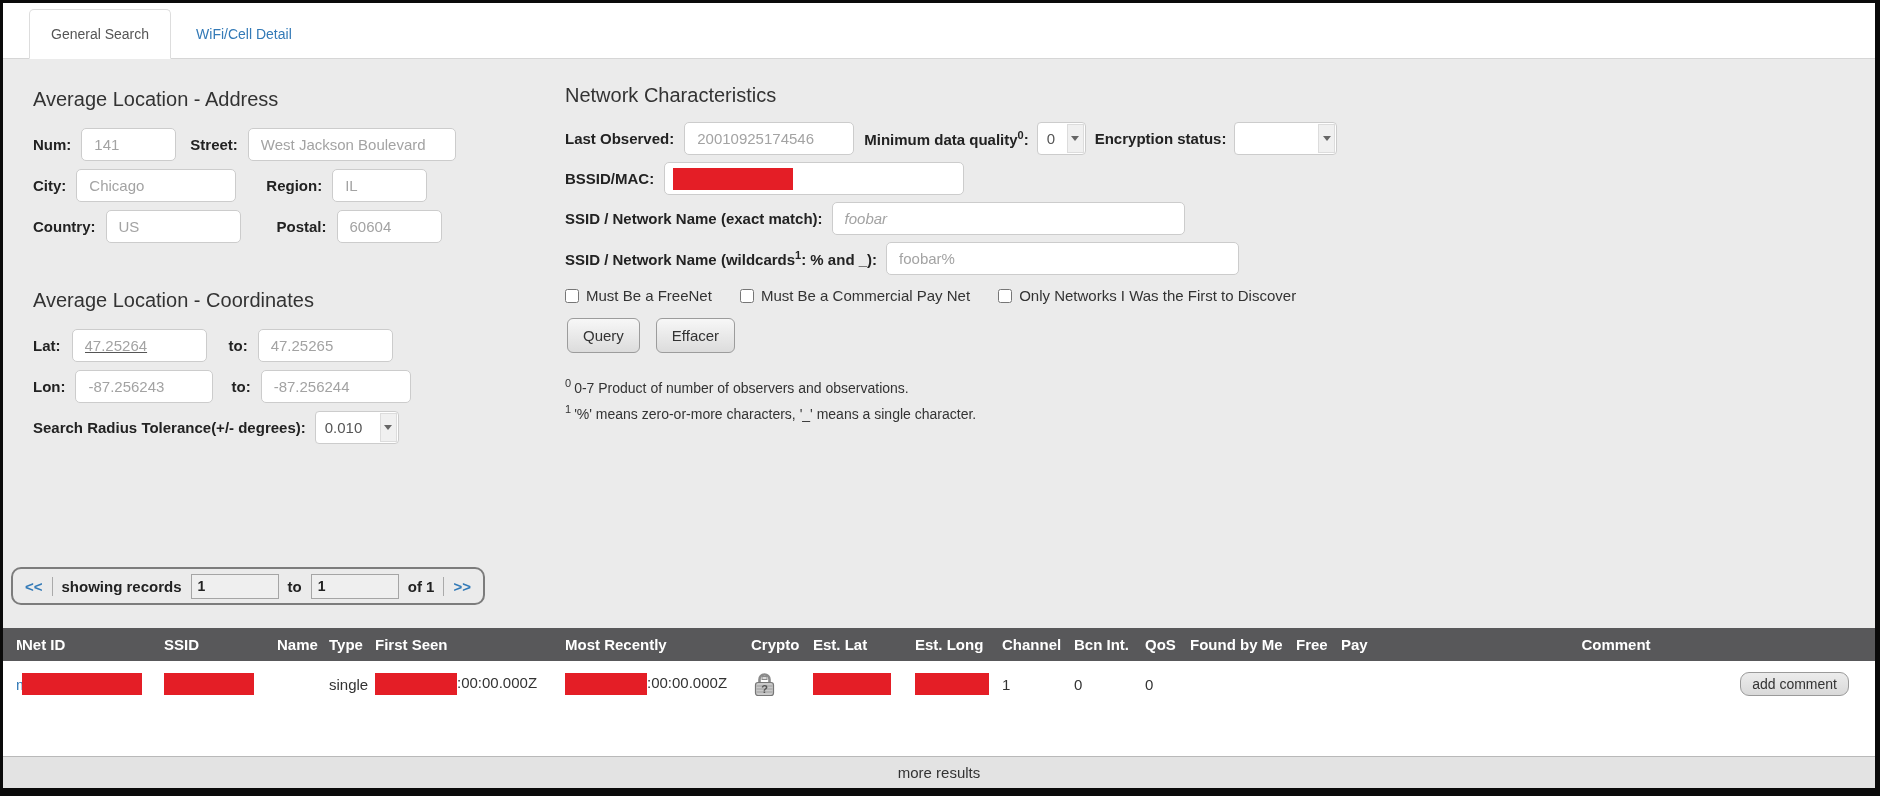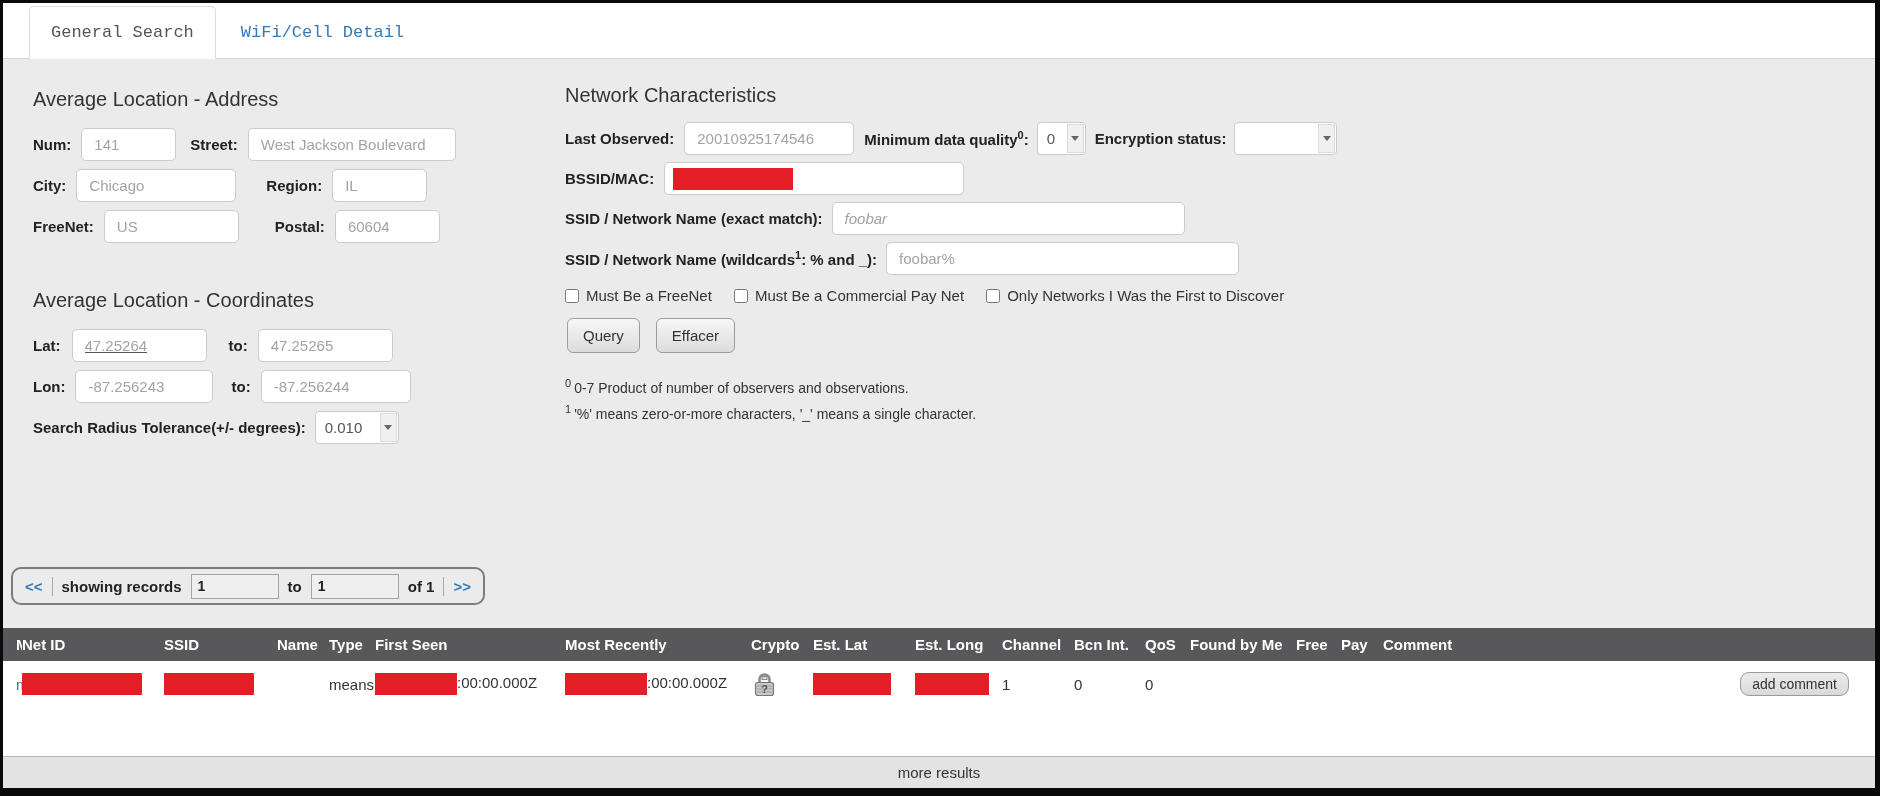--- a/index.html
+++ b/index.html
@@ -6,21 +6,21 @@
   html,body { width:1880px; height:796px; }
   body { font-family: "Liberation Sans", sans-serif; background:#fff; }
   .screen {
     position:relative; width:1880px; height:796px;
     border:3px solid #0a0a0a; border-right-width:5px; border-bottom-width:8px;
     background:#ebebeb; overflow:hidden;
   }
   
   .tabbar { position:absolute; top:0; left:0; right:0; height:56px; background:#fff;
             border-bottom:1px solid #d6d6d6; display:flex; align-items:flex-end; }
-  .tab { font-size:17px; padding:16px 21px; cursor:pointer;font-family:Liberation Mono, monospace; }
+  .tab { font-size:14px; padding:16px 21px; cursor:pointer; }
   .tab.active { margin-left:26px; color:#555; background:#fff;
                 border:1px solid #ddd; border-bottom:1px solid #fff;
                 border-radius:5px 5px 0 0; margin-bottom:-1px; }
   .tab.inactive { color:#337ab7; margin-left:4px; }
   
   .hdr { font-size:20px; font-weight:400; color:#333; }
   .lbl { font-weight:bold; font-size:15px; color:#222; white-space:nowrap; }
   .inp { height:33px; border:1px solid #ccc; border-radius:5px; background:#fff;
          padding:0 12px; font-size:15px; color:#555; font-family:"Liberation Sans",sans-serif; }
   .inp::placeholder { color:#a3a3a3; opacity:1; }
@@ -29,21 +29,21 @@
          border:1px solid #ccc; border-radius:4px; padding-left:9px; font-size:15px; color:#555;
          justify-content:space-between; cursor:pointer; }
   .sel .arrowbox { width:17px; align-self:stretch; margin:1px; background:#f0f0f0;
                    border:1px solid #dcdcdc; display:flex; align-items:center; justify-content:center; }
   .sel .arrowbox::after { content:""; border-left:4px solid transparent;
                    border-right:4px solid transparent; border-top:5px solid #666; }
   sup { font-size:11px; }
   .leftcol  { position:absolute; left:30px;  top:85px; width:500px; }
   .rightcol { position:absolute; left:562px; top:81px; width:1000px; }
   .gap-lg { margin-bottom:17px; }
-  .checkrow { display:flex; align-items:center; gap:22px; font-size:15px; color:#333; margin:12px 0 14px 0; }
+  .checkrow { display:flex; align-items:center; gap:28px; font-size:15px; color:#333; margin:12px 0 14px 0; }
   .checkrow label { display:flex; align-items:center; gap:7px; white-space:nowrap; }
   .checkrow input { width:14px; height:14px; }
   .btn { font-family:"Liberation Sans",sans-serif; font-size:15px; color:#333;
          background:linear-gradient(#f7f7f7,#dcdcdc); border:1px solid #9c9c9c;
          border-radius:6px; padding:8px 15px; cursor:pointer; }
   .btnrow { display:flex; gap:16px; margin:4px 0 24px 2px; }
   .fn { font-size:14px; color:#333; margin-bottom:7px; }
   .fn sup { margin-right:3px; }
   
   .redact { display:inline-block; height:22px; background:#e41e26; vertical-align:middle; }
@@ -59,21 +59,21 @@
   
   .rtable { position:absolute; left:0; right:0; top:625px; bottom:0; display:flex; flex-direction:column; }
   .thead { height:33px; background:#58585a; display:flex; align-items:center; }
   .thead .c { color:#fff; font-weight:bold; font-size:15px; white-space:nowrap; overflow:hidden; }
   .trow { height:46px; background:#fff; display:flex; align-items:center; }
   .trow .c { font-size:15px; color:#333; white-space:nowrap; }
   .c0 {width:19px; padding-left:13px;} .c1{width:142px;} .c2{width:113px;} .c3{width:52px;}
   .c4 {width:46px;} .c5{width:190px;} .c6{width:186px;} .c7{width:62px;}
   .c8 {width:102px;} .c9{width:87px;} .c10{width:72px;} .c11{width:71px;}
   .c12{width:45px;} .c13{width:106px;} .c14{width:45px;} .c15{width:42px;}
-  .c16{flex:1; padding-right:26px;}
+  .c16{flex:1; padding-right:26px;text-align:center;}
   .trow .c16 { text-align:right; }
   .maplink { color:#337ab7; cursor:pointer; }
   .addcomment { font-family:"Liberation Sans",sans-serif; font-size:14px; color:#333;
                 background:linear-gradient(#ececec,#d9d9d9); border:1px solid #9a9a9a;
                 border-radius:9px; padding:3px 11px; cursor:pointer; }
   .tfill { flex:1; background:#fff; }
   .morebar { height:32px; background:#e3e3e3; border-top:1px solid #b9b9b9;
              display:flex; align-items:center; justify-content:center;
              font-size:15px; color:#333; cursor:pointer; }
   .lockwrap { display:inline-flex; align-items:center; }
@@ -99,21 +99,21 @@
     </div>
 
     <div class="frow">
       <span class="lbl" style="margin-right:10px">City:</span>
       <input class="inp" style="width: 160px;" placeholder="Chicago">
       <span class="lbl" style="margin:0 10px 0 30px">Region:</span>
       <input class="inp" style="width: 95px;" placeholder="IL">
     </div>
 
     <div class="frow" style="margin-bottom:46px">
-      <span class="lbl" style="margin-right:10px">FreeNet:</span>
+      <span class="lbl" style="margin-right:10px">Country:</span>
       <input class="inp" style="width: 135px;" placeholder="US">
       <span class="lbl" style="margin:0 10px 0 36px">Postal:</span>
       <input class="inp" style="width: 105px;" placeholder="60604">
     </div>
 
     <div class="hdr gap-lg">Average Location - Coordinates</div>
 
     <div class="frow">
       <span class="lbl" style="margin-right:11px">Lat:</span>
       <input class="inp" style="width: 135px; text-decoration: underline;" placeholder="47.25264">
@@ -227,21 +227,21 @@
       <span class="c c14">Free</span>
       <span class="c c15">Pay</span>
       <span class="c c16">Comment</span>
     </div>
 
     <div class="trow">
       <span class="c c0"><a class="maplink">map</a></span>
       <span class="c c1"><span class="redact" style="width:120px"></span></span>
       <span class="c c2"><span class="redact" style="width:90px"></span></span>
       <span class="c c3"></span>
-      <span class="c c4">means</span>
+      <span class="c c4">single</span>
       <span class="c c5"><span class="redact" style="width:82px"></span><span>:00:00.000Z</span></span>
       <span class="c c6"><span class="redact" style="width:82px"></span><span>:00:00.000Z</span></span>
       <span class="c c7 lockwrap">
         <svg width="27" height="27" viewBox="0 0 27 27">
           <path d="M8.5 12 V8.5 a5 5 0 0 1 10 0 V12" fill="none" stroke="#8a8a8a" stroke-width="2.6"></path>
           <rect x="11" y="5.5" width="5" height="3" fill="#d9d9d9" stroke="#8a8a8a" stroke-width="1"></rect>
           <rect x="4.5" y="11.5" width="18" height="13" rx="2.5" fill="#c9c9c9" stroke="#777" stroke-width="1.2"></rect>
           <line x1="5.5" y1="15" x2="21.5" y2="15" stroke="#9d9d9d" stroke-width="1"></line>
           <line x1="5.5" y1="18" x2="21.5" y2="18" stroke="#9d9d9d" stroke-width="1"></line>
           <line x1="5.5" y1="21" x2="21.5" y2="21" stroke="#9d9d9d" stroke-width="1"></line>

